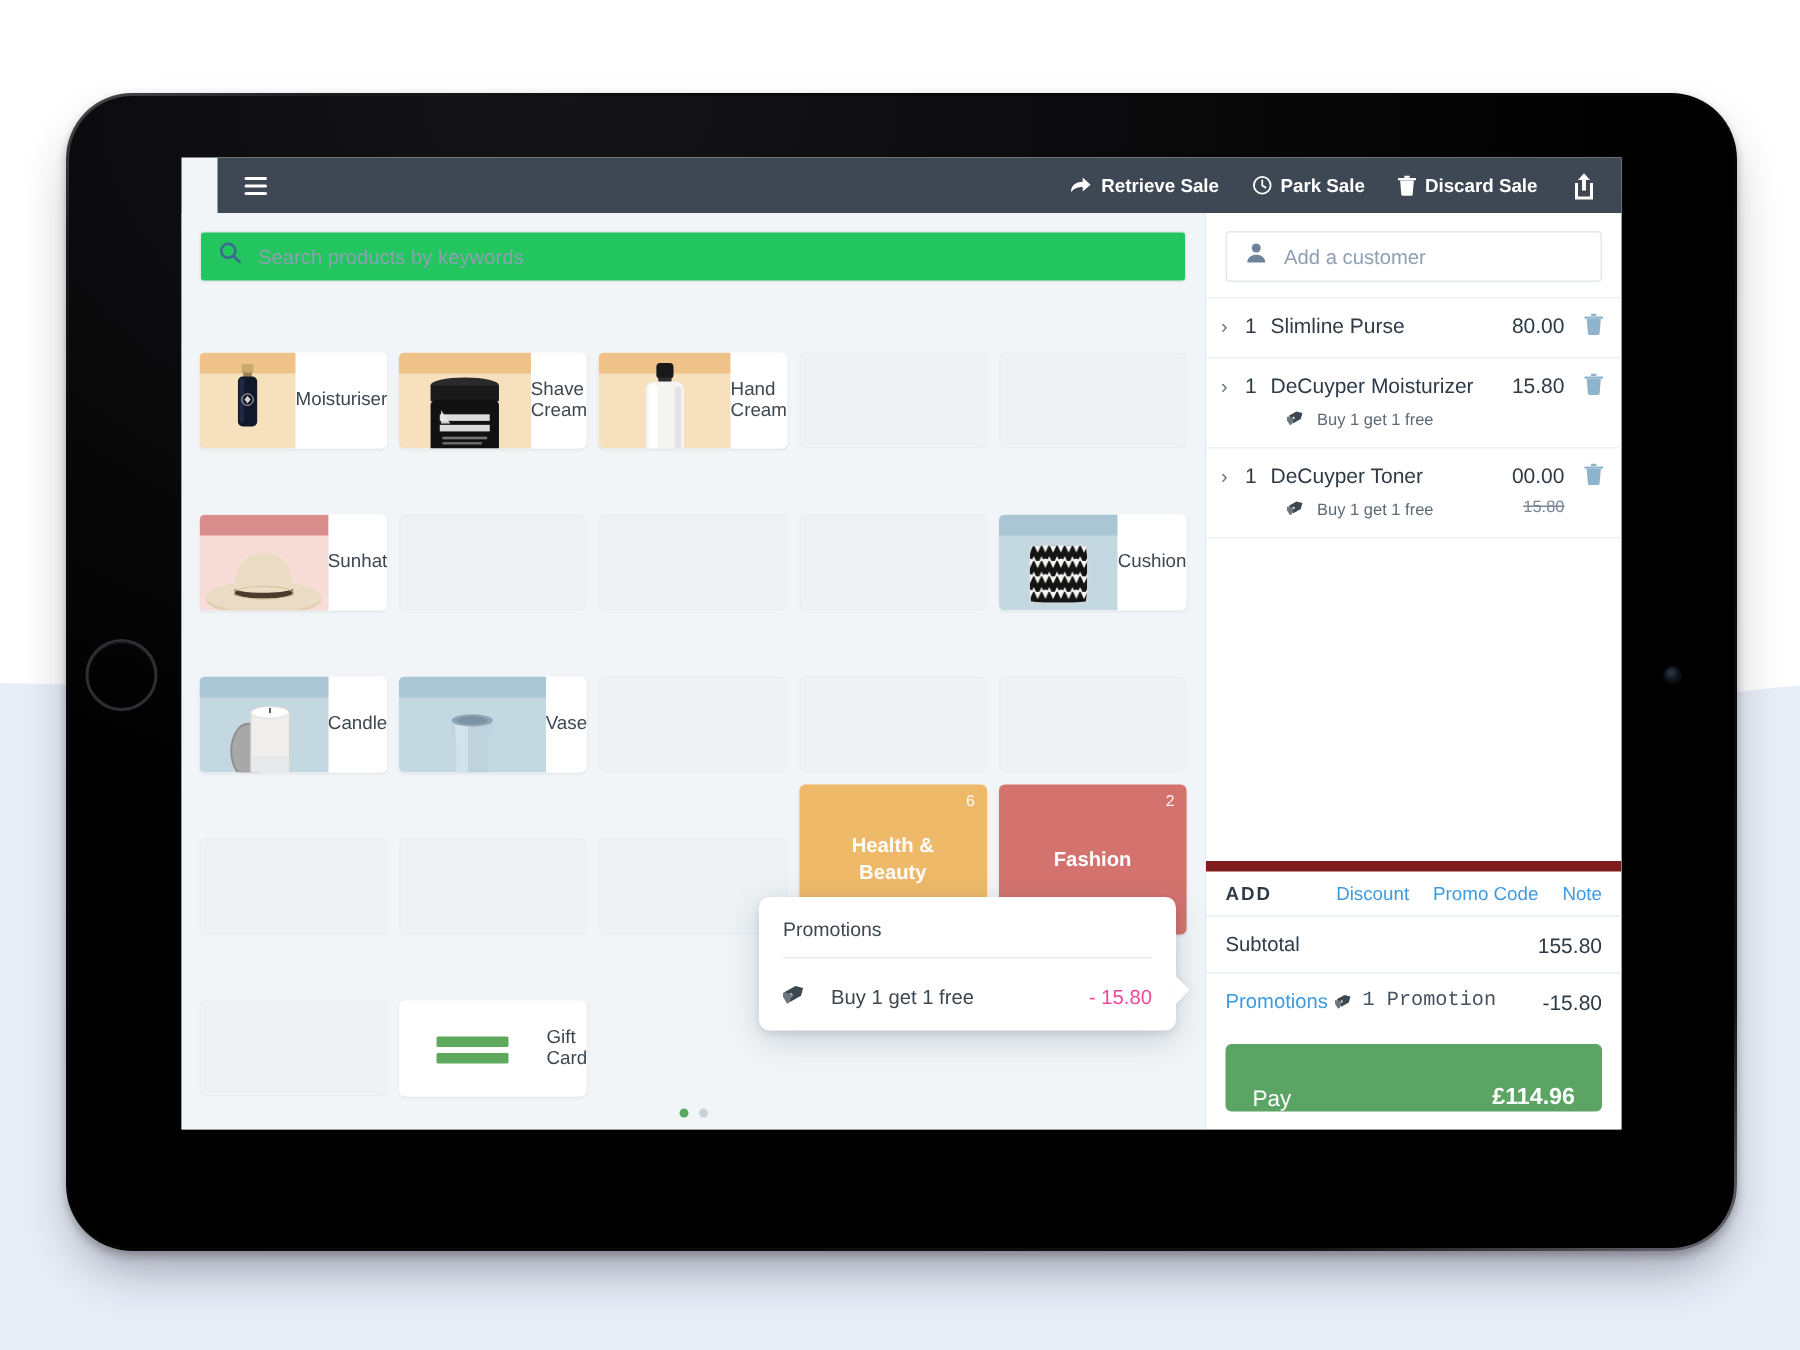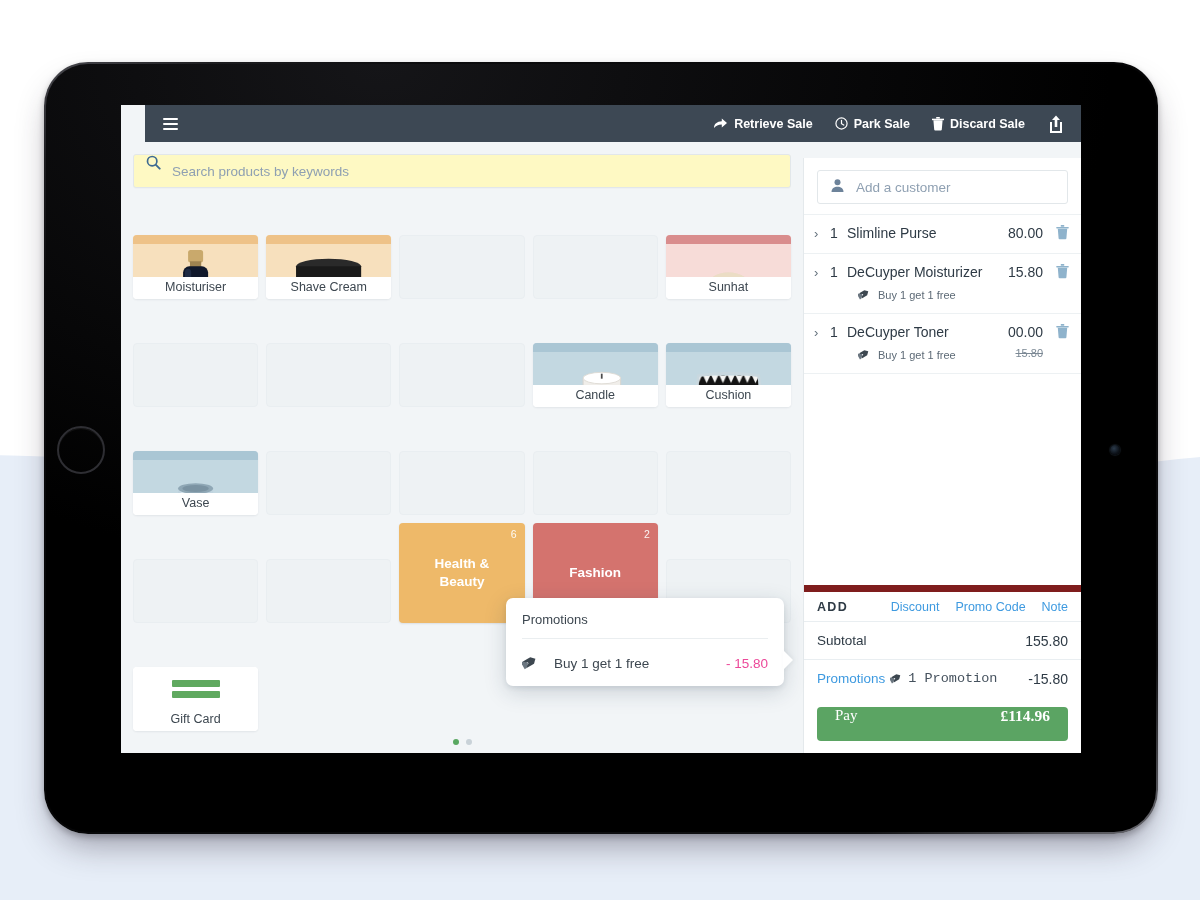--- a/index.html
+++ b/index.html
@@ -71,39 +71,39 @@
 
   
   #body-split { flex:1 1 auto; display:flex; min-height:0; }
 
   
   #catalog {
     flex:1 1 auto; background:#f2f5f7; display:flex; flex-direction:column;
     padding:12px 12px 0 12px; min-width:0; position:relative;
   }
   #search-wrap {
-    background:#fef9c3; border:1px solid #e2e7ea; border-radius:3px;
-    height:34px; display:flex; padding:0 12px; gap:11px;
+    background:#22c55e; border:1px solid #e2e7ea; border-radius:3px;
+    height:34px; display:flex; align-items:center; padding:0 12px; gap:11px;
     box-shadow:0 1px 1px rgba(0,0,0,0.02);
   }
   #search-input {
     border:none; outline:none; flex:1 1 auto; font-size:13.5px;
     color:#45586b; font-family:"Liberation Sans", sans-serif; background:transparent;
   }
   #search-input::placeholder { color:#8fa0b2; }
 
   #grid {
     margin-top:11px; flex:1 1 auto;
     display:grid; grid-template-columns: repeat(5, 1fr); grid-template-rows: repeat(5, 1fr);
     gap:8px; min-height:0;
   }
 
   .tile {
     border-radius:4px; overflow:hidden; position:relative; cursor:pointer;
-    display:flex; flex-direction:column;
+    display:flex; flex-direction:row;
     background:#ffffff; box-shadow:0 1px 2px rgba(20,40,60,0.08);margin-top:36px;
   }
   .tile.empty { background:#eef2f4; box-shadow:none; border:1px solid #e9eef1; cursor:default; }
   .tile-img { flex:1 1 auto; position:relative; overflow:hidden; }
   .tile-img .band { position:absolute; left:0; top:0; right:0; height:22%; }
   .tile-label {
     flex:0 0 22px; background:#fff; display:flex; align-items:center; justify-content:center;
     font-size:12.5px; color:#3d4750; padding-bottom:2px;
   }
 
@@ -116,21 +116,21 @@
   }
   .cat-count { position:absolute; top:4px; right:8px; font-size:10.5px; font-weight:400; color:rgba(255,255,255,0.92); }
 
   #pager { height:22px; flex:0 0 22px; display:flex; align-items:center; justify-content:center; gap:7px; }
   .dot { width:6px; height:6px; border-radius:50%; background:#c9d2d8; cursor:pointer; }
   .dot.active { background:#59a861; }
 
   
   #cart {
     flex:0 0 278px; background:#ffffff; border-left:1px solid #e4e9ec;
-    display:flex; flex-direction:column; min-height:0;margin-top:16px;
+    display:flex; flex-direction:column; min-height:0;
   }
   #customer-wrap { padding:12px 13px 10px 13px; }
   #customer-box {
     border:1px solid #e2e7ea; border-radius:3px; height:34px;
     display:flex; align-items:center; gap:11px; padding:0 12px; cursor:pointer;
   }
   #customer-placeholder { font-size:13.5px; color:#8fa0b2; }
 
   #cart-items { flex:0 0 auto; }
   .cart-row {
@@ -161,24 +161,24 @@
     border-top:1px solid #e9eef1; height:38px; display:flex; align-items:center;
     padding:0 13px; font-size:13.5px; color:#2e3a45;
   }
   .total-row .lbl { flex:1 1 auto; display:flex; align-items:center; gap:5px; }
   .lnk { color:#3e9ae0; cursor:pointer; }
   .muted { color:#46525e;font-family:Liberation Mono, monospace; }
   .total-row .val { font-size:14px; color:#2e3a45; }
 
   #pay-wrap { padding:10px 13px 12px 13px; }
   #pay-button {
-    background:#5ba463; border-radius:4px; height:34px; width:100%;
-    display:flex; align-items:flex-start; justify-content:space-between;
+    background:#5ba463; border-radius:4px; height:45px; width:100%;
+    display:flex; align-items:flex-end; justify-content:space-between;
     padding:0 18px; color:#ffffff; font-size:15px; cursor:pointer; border:none;
-    font-family:Liberation Serif, serif;
+    font-family:Liberation Sans, sans-serif;
   }
   #pay-amount { font-size:15.5px; font-weight:600; }
 
   
   #promo-popover {
     position:absolute; left:385px; top:456px; width:278px;
     background:#ffffff; border-radius:7px;
     box-shadow: 0 6px 22px rgba(30,50,70,0.18), 0 2px 5px rgba(30,50,70,0.10);
     padding:14px 16px 12px 16px; z-index:40;
   }
@@ -300,71 +300,85 @@
       <ellipse cx="50" cy="80" rx="26" ry="5" fill="#050505"></ellipse>
       <rect x="31" y="47" width="38" height="5" fill="#ffffff" opacity="0.85"></rect>
       <rect x="31" y="55" width="38" height="5" fill="#ffffff" opacity="0.85"></rect>
       <rect x="33" y="64" width="34" height="2" fill="#bbbbbb" opacity="0.6"></rect>
       <rect x="33" y="68" width="30" height="2" fill="#bbbbbb" opacity="0.5"></rect>
       <path d="M32 44l7 10-7 0z" fill="#e8e8e8" opacity="0.9"></path>
     </svg>
             </div>
             <div class="tile-label">Shave Cream</div>
           </div>
+          <div class="tile">
+            <div class="tile-img" style="background:#f7e0bd">
+              <div class="band" style="background:#eec288"></div>
+              <svg class="art" viewBox="0 0 100 100" preserveAspectRatio="xMidYMax meet">
+      <ellipse cx="50" cy="86" rx="18" ry="8" fill="#e0bb96"></ellipse>
+      <rect x="44" y="8" width="13" height="12" rx="3" fill="#18181a"></rect>
+      <rect x="45.5" y="19" width="10" height="4" fill="#2c2c2e"></rect>
+      <rect x="36" y="22" width="29" height="62" rx="6" fill="#f4f4f2"></rect>
+      <rect x="38" y="24" width="7" height="56" rx="4" fill="#ffffff"></rect>
+      <rect x="58" y="26" width="5" height="52" rx="3" fill="#dedede" opacity="0.8"></rect>
+    </svg>
+            </div>
+            <div class="tile-label">Hand Cream</div>
+          </div>
           <div class="tile empty"></div>
           <div class="tile empty"></div>
           <div class="tile">
             <div class="tile-img" style="background:#f7dcd8">
               <div class="band" style="background:#d98d8d"></div>
               <svg class="art" viewBox="0 0 100 100" preserveAspectRatio="xMidYMid meet">
       <ellipse cx="50" cy="66" rx="45" ry="13" fill="#e2d0b4"></ellipse>
       <ellipse cx="50" cy="64" rx="45" ry="12" fill="#eadcc4"></ellipse>
       <path d="M27 62c0-20 7-32 23-32s23 12 23 32z" fill="#e6d6ba"></path>
       <path d="M27 62c0-20 7-32 23-32s23 12 23 32z" fill="#efe3ce" opacity="0.55"></path>
       <path d="M27.5 58c6 4 38 4 45 0 0.6 2 0.7 3 0.5 4.5-8 4-38 4-46 0z" fill="#4a3b2c"></path>
       <ellipse cx="50" cy="61" rx="23" ry="5" fill="none" stroke="#d6c3a4" stroke-width="0.8"></ellipse>
     </svg>
             </div>
             <div class="tile-label">Sunhat</div>
           </div>
           <div class="tile empty"></div>
           <div class="tile empty"></div>
           <div class="tile empty"></div>
+          <div class="tile">
+            <div class="tile-img" style="background:#c3d8e1">
+              <div class="band" style="background:#aac6d4"></div>
+              <svg class="art" viewBox="0 0 100 100" preserveAspectRatio="xMidYMid meet">
+      <defs>
+                  <pattern id="zz" width="13" height="13" patternUnits="userSpaceOnUse">
+        <path d="M0 11 L3.2 4 L6.5 11 L9.8 4 L13 11" stroke="#141414" stroke-width="4.2" fill="none"></path>
+      </pattern>
+                </defs>
+      <path d="M26 26h48v48H26z" fill="#f5f5f3"></path>
+      <path d="M26 26h48v48H26z" fill="url(#zz)"></path>
+      <path d="M26 26 q24 -4 48 0 q4 24 0 48 q-24 4 -48 0 q-4 -24 0 -48z" fill="none" stroke="#c9d8df" stroke-width="2.2"></path>
+    </svg>
+            </div>
+            <div class="tile-label">Cushion</div>
+          </div>
           <div class="tile">
             <div class="tile-img" style="background:#c3d8e1">
               <div class="band" style="background:#aac6d4"></div>
               <svg class="art" viewBox="0 0 100 100" preserveAspectRatio="xMidYMax meet">
       <ellipse cx="38" cy="58" rx="14" ry="22" fill="#8e8e8e"></ellipse>
       <ellipse cx="38" cy="58" rx="12.5" ry="20.5" fill="#a8a8a8"></ellipse>
       <rect x="40" y="26" width="30" height="54" rx="3" fill="#f0eeea"></rect>
       <rect x="40" y="26" width="30" height="54" rx="3" fill="none" stroke="#d8d5cf" stroke-width="0.8"></rect>
       <ellipse cx="55" cy="28" rx="15" ry="4.6" fill="#ffffff"></ellipse>
       <ellipse cx="55" cy="28" rx="15" ry="4.6" fill="none" stroke="#ddd9d2" stroke-width="0.7"></ellipse>
       <rect x="40" y="62" width="30" height="18" fill="#e2e7ea" opacity="0.65"></rect>
       <ellipse cx="55" cy="80" rx="15" ry="4.2" fill="#d9dee1"></ellipse>
       <rect x="54.2" y="24.5" width="1.4" height="4" fill="#4b4b4b"></rect>
     </svg>
             </div>
             <div class="tile-label">Candle</div>
-          </div>
-          <div class="tile">
-            <div class="tile-img" style="background:#c3d8e1">
-              <div class="band" style="background:#aac6d4"></div>
-              <svg class="art" viewBox="0 0 100 100" preserveAspectRatio="xMidYMid meet">
-      <defs>
-                  <pattern id="zz" width="13" height="13" patternUnits="userSpaceOnUse">
-        <path d="M0 11 L3.2 4 L6.5 11 L9.8 4 L13 11" stroke="#141414" stroke-width="4.2" fill="none"></path>
-      </pattern>
-                </defs>
-      <path d="M26 26h48v48H26z" fill="#f5f5f3"></path>
-      <path d="M26 26h48v48H26z" fill="url(#zz)"></path>
-      <path d="M26 26 q24 -4 48 0 q4 24 0 48 q-24 4 -48 0 q-4 -24 0 -48z" fill="none" stroke="#c9d8df" stroke-width="2.2"></path>
-    </svg>
-            </div>
-            <div class="tile-label">Cushion</div>
           </div>
           <div class="tile">
             <div class="tile-img" style="background:#c3d8e1">
               <div class="band" style="background:#aac6d4"></div>
               <svg class="art" viewBox="0 0 100 100" preserveAspectRatio="xMidYMax meet">
       <path d="M36 30h28v6c0 4-3 5-3 10v28c0 5-4 8-11 8s-11-3-11-8V46c0-5-3-6-3-10z" fill="#bfd3de"></path>
       <path d="M38 32h9v48c0 2 0 3 1 4-6-1-9-3-9-8V46c0-5-1-7-1-14z" fill="#d3e3ec"></path>
       <ellipse cx="50" cy="30" rx="14" ry="4.2" fill="#8fa7b5"></ellipse>
       <ellipse cx="50" cy="30" rx="10.5" ry="2.8" fill="#7b93a2"></ellipse>
       <ellipse cx="50" cy="83" rx="17" ry="4" fill="#a9bfcc" opacity="0.55"></ellipse>

